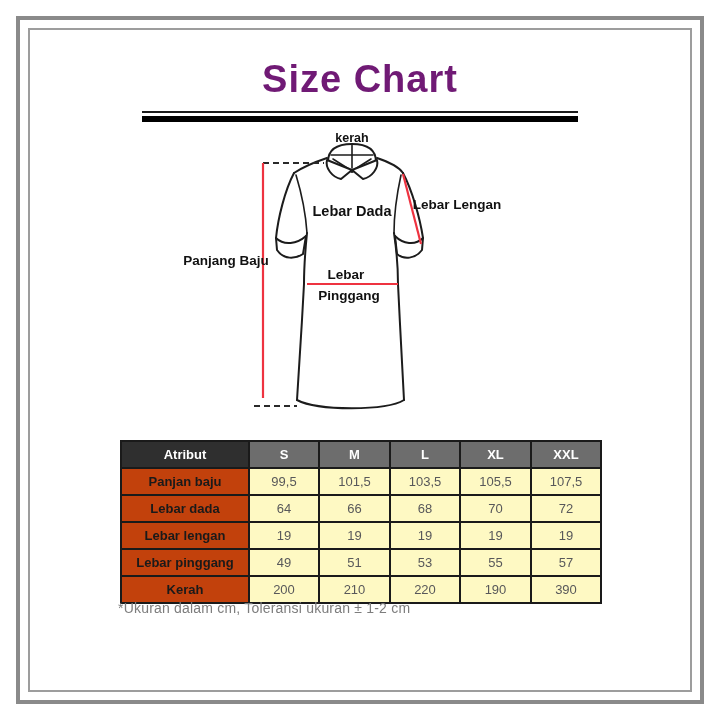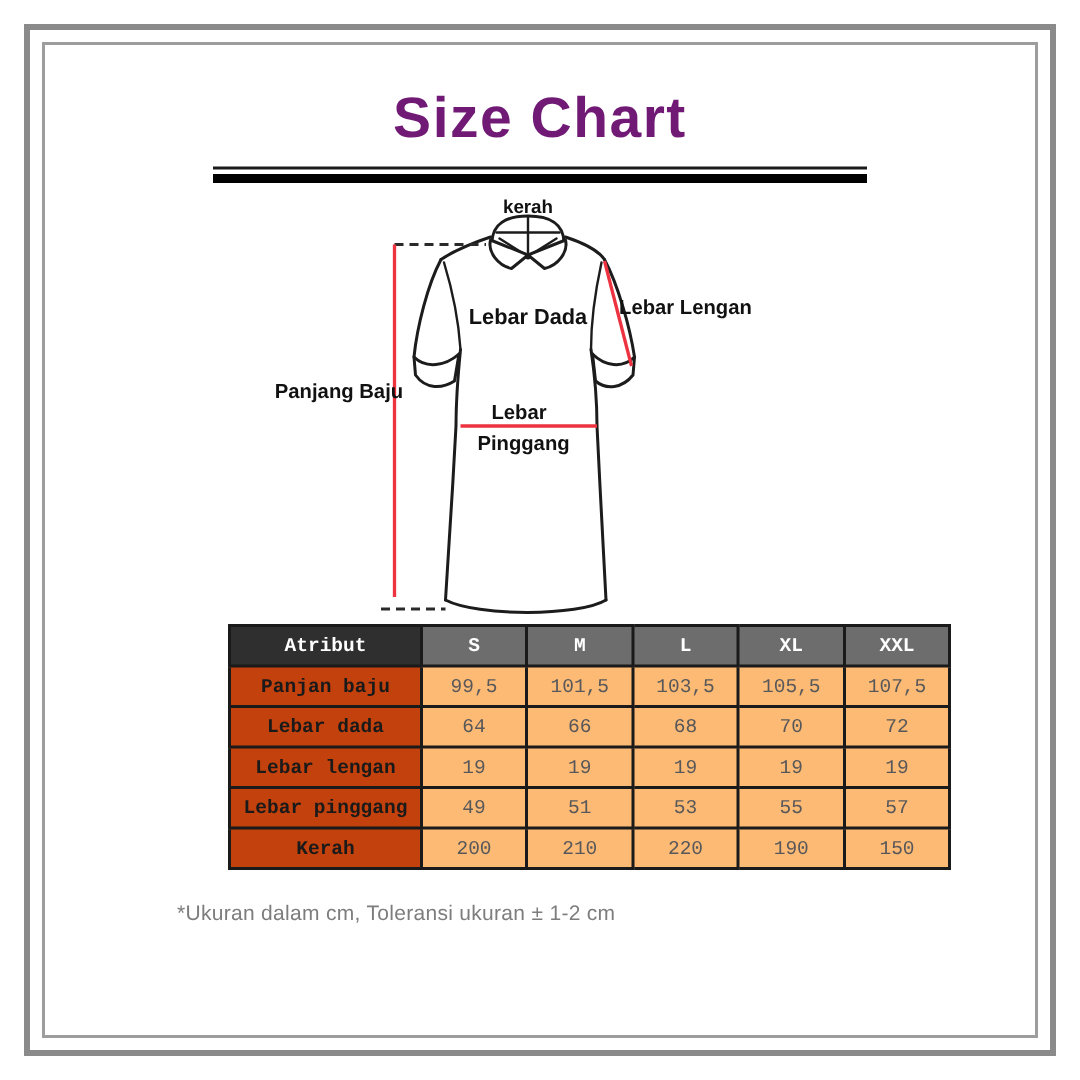--- a/index.html
+++ b/index.html
@@ -30,42 +30,41 @@
   .title-rule .thin  { height: 2px; background: #1b1b1b; }
   .title-rule .gap   { height: 3px; background: transparent; }
   .title-rule .thick { height: 6px; background: #000000; }
   .diagram { position: absolute; top: 128px; left: 0; width: 720px; height: 302px; }
   .diagram svg { display: block; }
   .svg-label {
     font-family: "Liberation Sans", sans-serif;
     font-weight: 700; fill: #111111;
   }
   .size-table {
-    position: absolute; top: 416px; left: 120px;
+    position: absolute; top: 440px; left: 120px;
     border-collapse: collapse;
     table-layout: fixed;
     width: 480px;
-    font-family: Liberation Mono, monospace;
-    margin-left: 32px;
+    font-family: Liberation Sans, sans-serif;
   }
   .size-table th, .size-table td {
     border: 2px solid #1a1a1a;
     text-align: center;
     vertical-align: middle;
     height: 25px;
     font-size: 13px;
     padding: 0;
   }
   .size-table thead th { color: #ffffff; font-weight: 700; }
   .size-table thead th.att-h  { background: #2f2f2f; }
   .size-table thead th.size-h { background: #6d6d6d; }
   .size-table tbody th {
     background: #c2410c; color: #1a1a1a; font-weight: 700;
   }
-  .size-table tbody td { background: #fdba74; color: #58585a; font-weight: 400; }
+  .size-table tbody td { background: #fef9c3; color: #58585a; font-weight: 400; }
   .footnote {
     position: absolute; top: 600px; left: 118px;
     font-size: 14px; color: #7d7d7d; letter-spacing: 0.2px;
   }
 </style>
 </head>
 <body>
 
 <div class="canvas">
 
@@ -183,20 +182,20 @@
         <td>53</td>
         <td>55</td>
         <td>57</td>
       </tr>
       <tr>
         <th>Kerah</th>
         <td>200</td>
         <td>210</td>
         <td>220</td>
         <td>190</td>
-        <td>150</td>
+        <td>390</td>
       </tr>
     </tbody>
   </table>
 
   <div class="footnote">*Ukuran dalam cm, Toleransi ukuran ± 1-2 cm</div>
 
 </div>
 
 </body></html>

